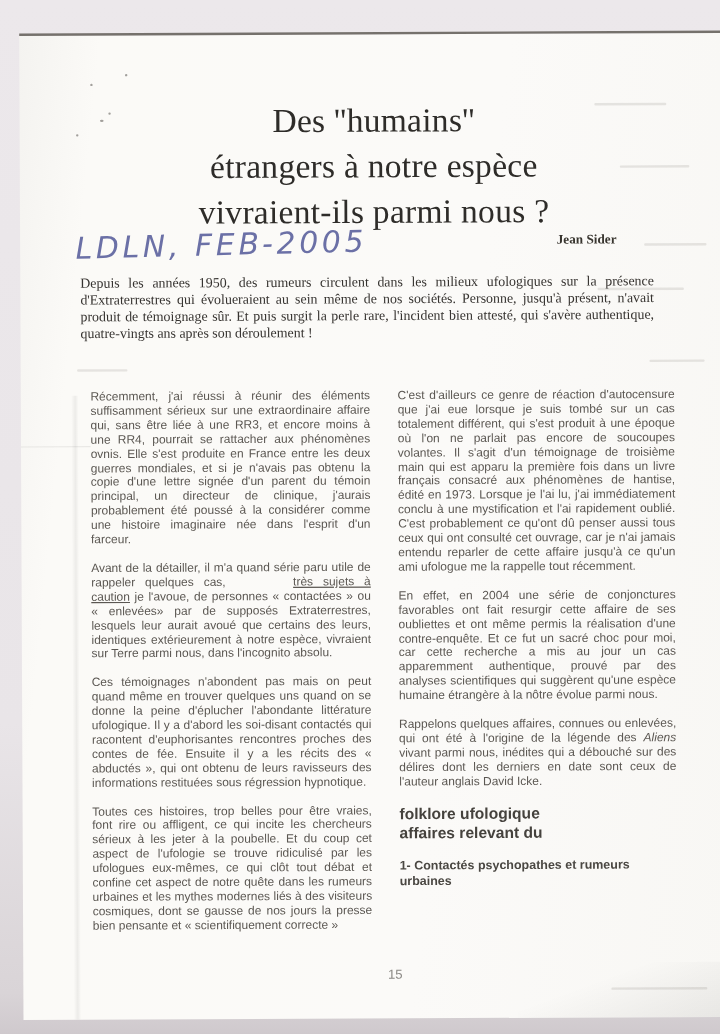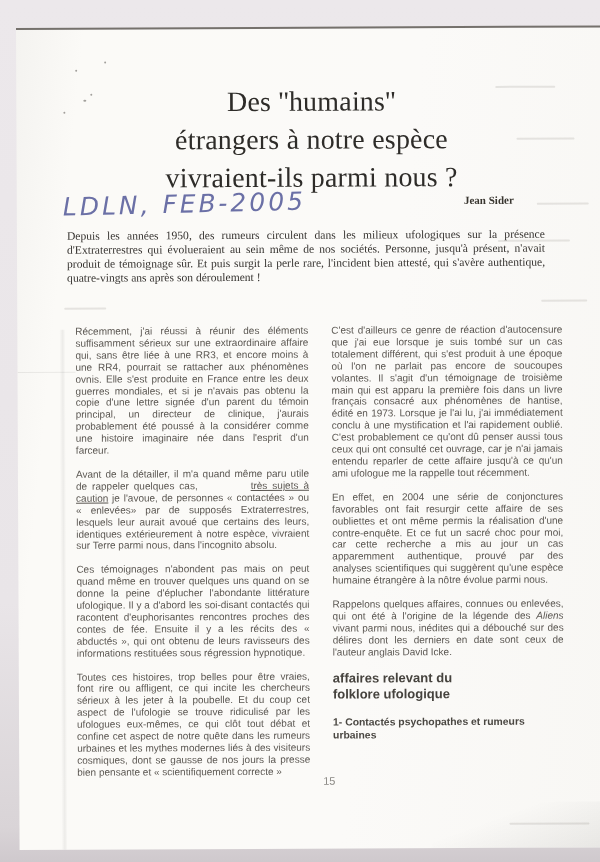--- a/index.html
+++ b/index.html
@@ -60,21 +60,21 @@
   .it{font-style:italic;}
   .section-heading{
     font-weight:bold;font-size:13px;line-height:16.5px;color:#45423d;
     text-align:left;margin:4px 0 12px 0;
   }
   .sub-heading{
     font-weight:bold;font-size:10.4px;line-height:13px;color:#4a4742;
     text-align:left;margin:0 0 12px 0;
   }
   .page-number{
-    position:absolute;left:290px;top:746px;width:40px;text-align:center;
+    position:absolute;left:290px;top:778px;width:40px;text-align:center;
     font-size:11px;color:#8b8985;
   }
 </style>
 </head>
 <body>
 
 <div class="page">
 
   <span class="speck" style="left:59px;top:40px;"></span>
   <span class="speck" style="left:67px;top:70px;width:3px;"></span>
@@ -98,30 +98,30 @@
 
   <div class="annotation">LDLN, FEB-2005</div>
 
   <div class="author">Jean Sider</div>
 
   <div class="lede">Depuis les années 1950, des rumeurs circulent dans les milieux ufologiques sur la présence d'Extraterrestres qui évolueraient au sein même de nos sociétés. Personne, jusqu'à présent, n'avait produit de témoignage sûr.  Et puis surgit la perle rare,  l'incident bien attesté,  qui s'avère authentique, quatre-vingts ans après son déroulement !</div>
 
   <div class="columns">
     <div class="col col-left">
       <p>Récemment, j'ai réussi à réunir des éléments suffisamment sérieux sur une extraordinaire affaire qui, sans être liée à une RR3, et encore moins à une RR4, pourrait se rattacher aux phénomènes ovnis.  Elle s'est produite en France entre les deux guerres mondiales, et si je n'avais pas obtenu la copie d'une lettre signée d'un parent du témoin principal, un directeur de clinique, j'aurais probablement été poussé à la considérer comme une histoire imaginaire née dans l'esprit d'un farceur.</p>
-      <p><span>Avant de la détailler, il m'a quand même paru utile de rappeler quelques cas, </span><span class="u">très sujets à caution</span><span> je l'avoue, de personnes « contactées » ou « enlevées» par de supposés Extraterrestres, lesquels leur aurait avoué que certains des leurs, identiques extérieurement à notre espèce, vivraient sur Terre parmi nous, dans l'incognito absolu.</span></p>
+      <p><span>Avant de la détailler, il m'a quand série paru utile de rappeler quelques cas, </span><span class="u">très sujets à caution</span><span> je l'avoue, de personnes « contactées » ou « enlevées» par de supposés Extraterrestres, lesquels leur aurait avoué que certains des leurs, identiques extérieurement à notre espèce, vivraient sur Terre parmi nous, dans l'incognito absolu.</span></p>
       <p>Ces témoignages n'abondent pas mais on peut quand même en trouver quelques uns quand on se donne la peine d'éplucher l'abondante littérature ufologique. Il y a d'abord les soi-disant contactés qui racontent d'euphorisantes rencontres proches des contes de fée. Ensuite il y a les récits des « abductés », qui ont obtenu de leurs ravisseurs des informations restituées sous régression hypnotique.</p>
       <p>Toutes ces histoires, trop belles pour être vraies, font rire ou affligent, ce qui incite les chercheurs sérieux à les jeter à la poubelle.  Et du coup cet aspect de l'ufologie se trouve ridiculisé par les ufologues eux-mêmes, ce qui clôt tout débat et confine cet aspect de notre quête dans les rumeurs urbaines et les mythes modernes liés à des visiteurs cosmiques, dont se gausse de nos jours la presse bien pensante et « scientifiquement correcte »</p>
     </div>
     <div class="col col-right">
       <p>C'est d'ailleurs ce genre de réaction d'autocensure que j'ai eue lorsque je suis tombé sur un cas totalement différent, qui s'est produit à une époque où l'on ne parlait pas encore de soucoupes volantes. Il s'agit d'un témoignage de troisième main qui est apparu la première fois dans un livre français consacré aux phénomènes de hantise, édité en 1973. Lorsque je l'ai lu, j'ai immédiatement conclu à une mystification et l'ai rapidement oublié. C'est probablement ce qu'ont dû penser aussi tous ceux qui ont consulté cet ouvrage, car je n'ai jamais entendu reparler de cette affaire jusqu'à ce qu'un ami ufologue me la rappelle tout récemment.</p>
       <p>En effet, en 2004 une série de conjonctures favorables ont fait resurgir cette affaire de ses oubliettes et ont même permis la réalisation d'une contre-enquête. Et ce fut un sacré choc pour moi, car cette recherche a mis au jour un cas apparemment authentique, prouvé par des analyses scientifiques qui suggèrent qu'une espèce humaine étrangère à la nôtre évolue parmi nous.</p>
       <p><span>Rappelons quelques affaires, connues ou enlevées, qui ont été à l'origine de la légende des </span><span class="it">Aliens</span><span> vivant parmi nous, inédites qui a débouché sur des délires dont les derniers en date sont ceux de l'auteur anglais David Icke.</span></p>
       <div class="section-heading">
+        <div>folklore ufologique</div>
         <div>affaires relevant du</div>
-        <div>folklore ufologique</div>
       </div>
       <div class="sub-heading">1- Contactés psychopathes et rumeurs urbaines</div>
     </div>
   </div>
 
   <div class="page-number">15</div>
 </div>
 
 </body></html>

